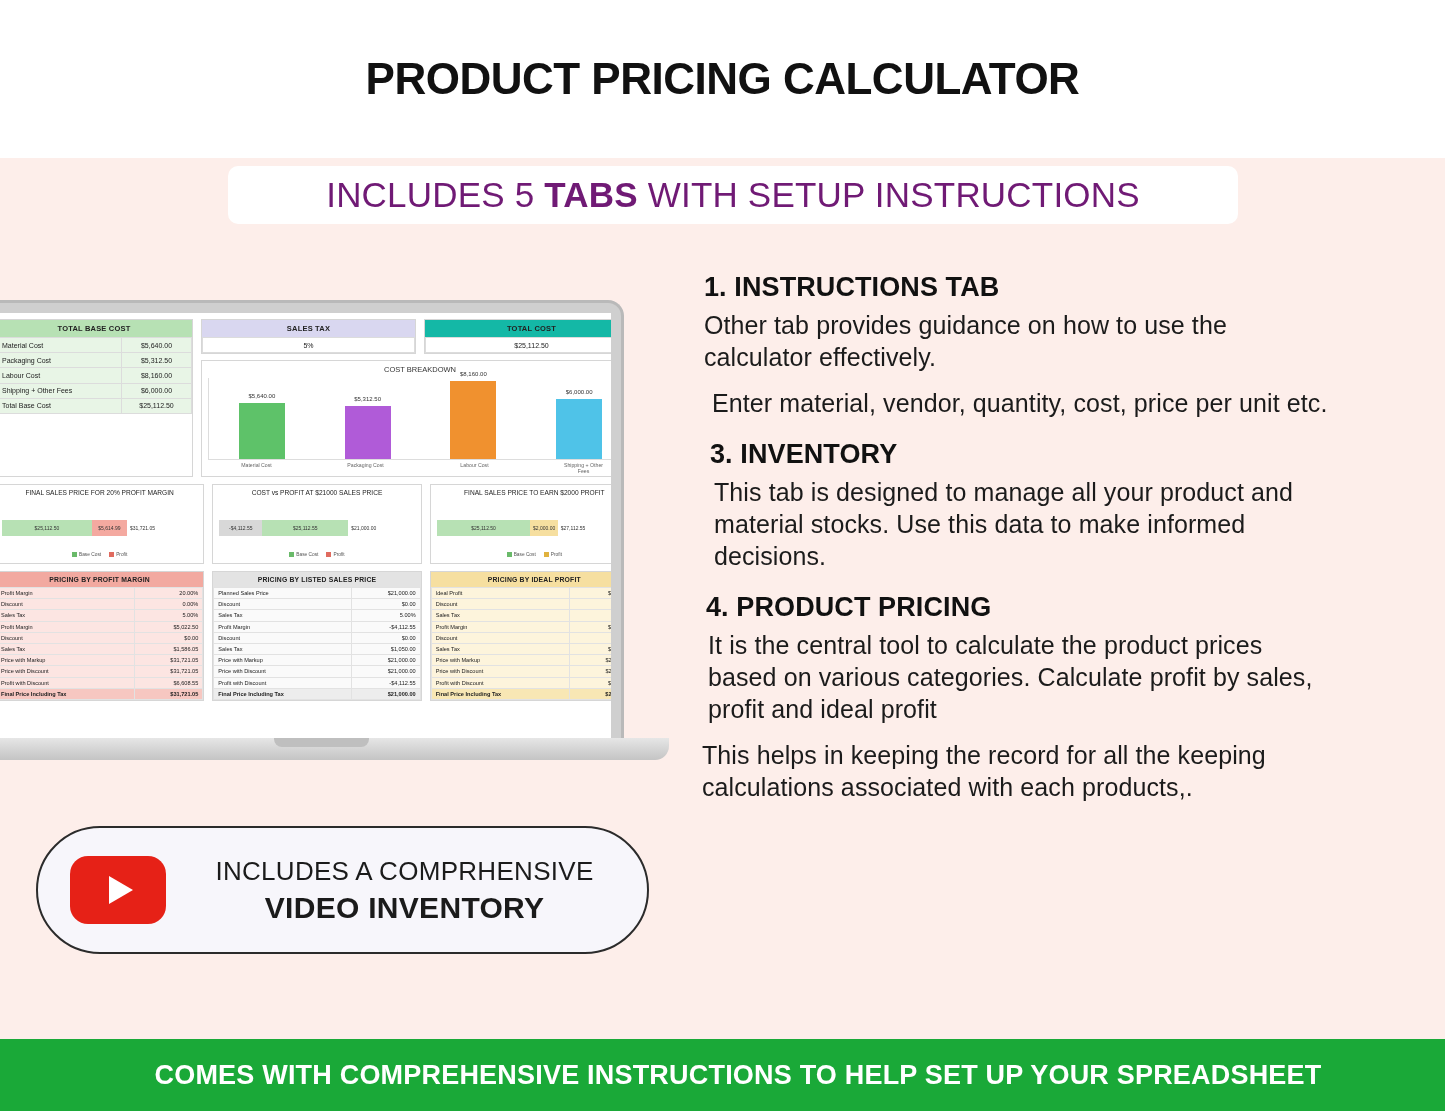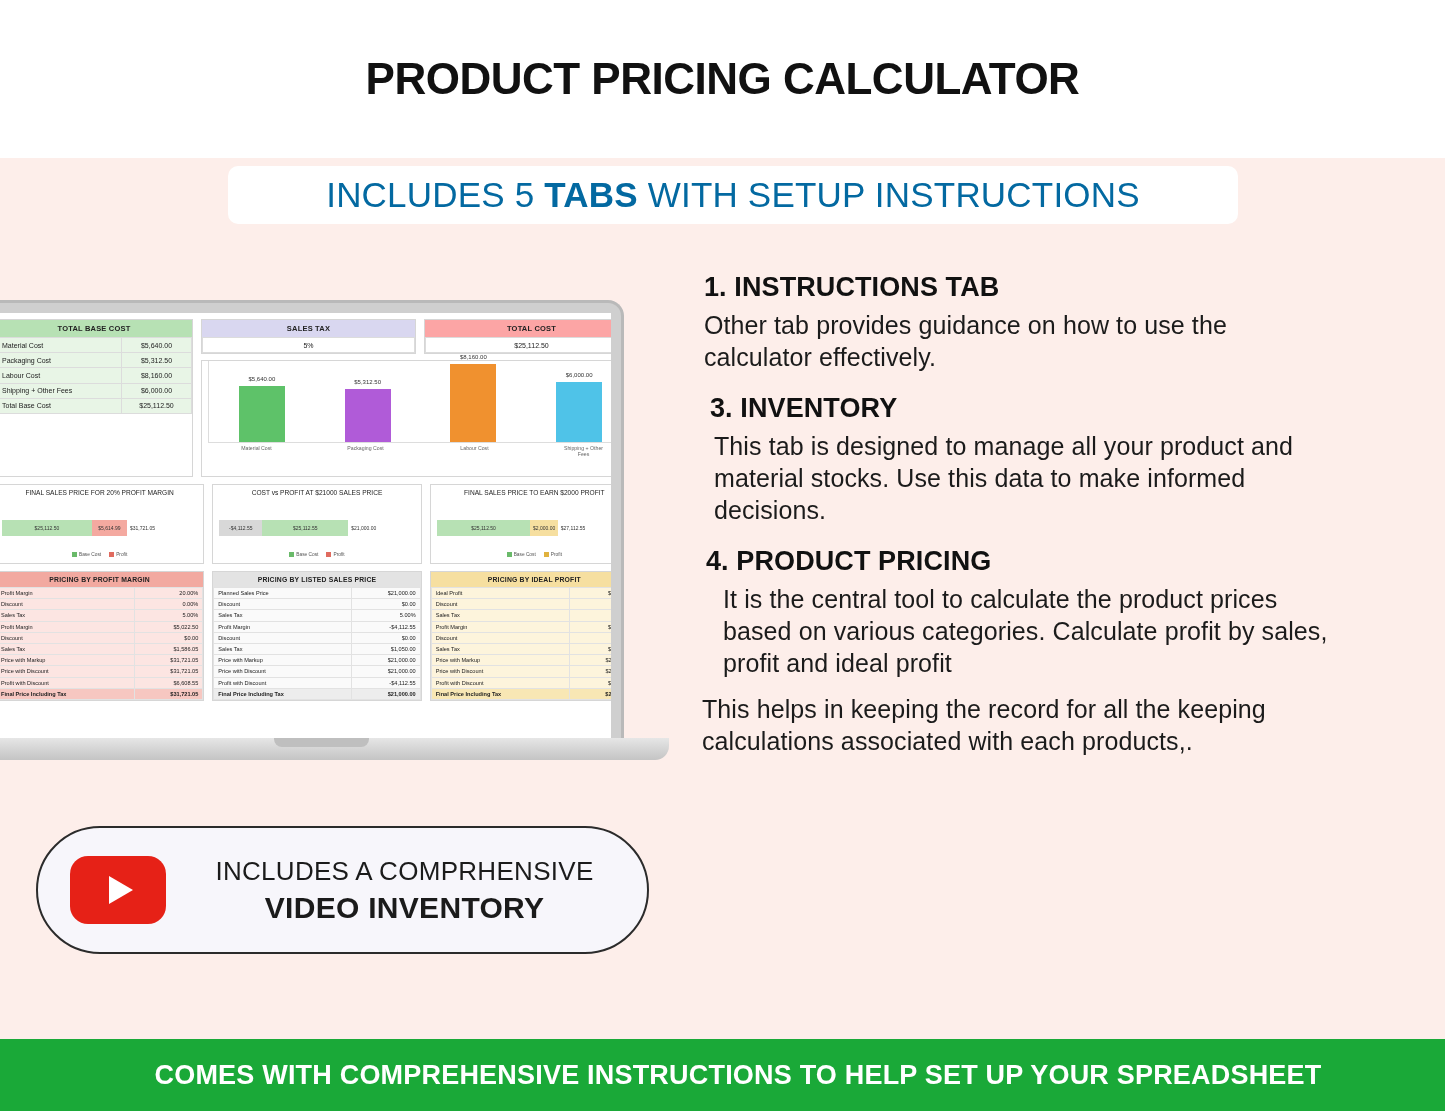--- a/index.html
+++ b/index.html
@@ -26,21 +26,21 @@
     color: #111111; text-align: center; line-height: 1;
   }
   
   .subtitle-pill {
     position: absolute; left: 228px; top: 166px;
     width: 1010px; height: 58px;
     background: #ffffff; border-radius: 10px;
     display: flex; align-items: center; justify-content: center;
   }
   .subtitle-text {
-    font-size: 35px; color: #0369a1; letter-spacing: 0.2px;
+    font-size: 35px; color: #701a75; letter-spacing: 0.2px;
     white-space: nowrap;
   }
   .subtitle-text .b { font-weight: bold; }
   .subtitle-text .n { font-weight: 500; }
 
   
   .laptop {
     position: absolute; left: -26px; top: 300px;
     width: 722px; height: 470px;
   }
@@ -86,21 +86,21 @@
   }
   .tbl { width: 100%; border-collapse: collapse; }
   .tbl td {
     font-size: 7px; padding: 3.6px 5px; border: 1px solid #dcdcdc;
     color: #222;
   }
   .tbl td.r { text-align: center; }
 
   .c-green .card-hd { background: #b7e1b4; }
   .c-purple .card-hd { background: #d9d7f0; }
-  .c-orange .card-hd { background: #fca5a5; }
+  .c-orange .card-hd { background: #14b8a6; }
   .c-green .tbl td { background: #e8f5e6; }
 
   
   .chart-card { flex: 1; border: 1px solid #d6d6d6; background: #fff; }
   .chart-title { font-size: 7.5px; text-align: center; padding: 4px 0; color: #333; }
   .chart-area {
     position: relative; height: 82px; margin: 0 6px 2px 6px;
     border-bottom: 1px solid #ddd; border-left: 1px solid #ddd;
     display: flex; align-items: flex-end; justify-content: space-around;
   }
@@ -256,20 +256,21 @@
                   <table class="tbl">
                       <tbody>
                         <tr>
                           <td class="r">$25,112.50</td>
                         </tr>
                       </tbody>
                     </table>
                 </div>
               </div>
               <div class="chart-card">
+                <div class="chart-title">COST BREAKDOWN</div>
                 <div class="chart-area">
                   <div class="bar" style="height:56px;background:#5ec269;">
                       <span class="lbl">$5,640.00</span>
                     </div>
                   <div class="bar" style="height:53px;background:#b05bd8;">
                       <span class="lbl">$5,312.50</span>
                     </div>
                   <div class="bar" style="height:78px;background:#f0912f;">
                       <span class="lbl">$8,160.00</span>
                     </div>
@@ -516,30 +517,31 @@
   </div>
 
   <div class="right-col">
 
     <div class="sec i1">
       <div class="sec-title pad">1. INSTRUCTIONS TAB</div>
       <div class="sec-body" style="max-width:600px;">Other tab provides guidance on how to use the calculator effectively.</div>
     </div>
 
     <div class="sec i2">
+      <div class="sec-body" style="max-width:630px; margin-left:4px;">Enter material, vendor, quantity, cost, price per unit etc.</div>
     </div>
 
     <div class="sec i3">
       <div class="sec-title pad">3. INVENTORY</div>
       <div class="sec-body" style="max-width:640px; margin-left:4px;">This tab is designed to manage all your product and material stocks. Use this data to make informed decisions.</div>
     </div>
 
     <div class="sec i4">
       <div class="sec-title pad">4. PRODUCT PRICING</div>
-      <div class="sec-body" style="max-width:625px; margin-left:17px;">It is the central tool to calculate the product prices based on various categories. Calculate profit by sales, profit and ideal profit</div>
+      <div class="sec-body" style="max-width:625px; margin-left:2px;">It is the central tool to calculate the product prices based on various categories. Calculate profit by sales, profit and ideal profit</div>
     </div>
 
     <div class="sec i5">
       <div class="sec-body" style="max-width:690px;">This helps in keeping the record for all the keeping calculations associated with each products,.</div>
     </div>
 
   </div>
 
   <div class="footer">
     <div class="footer-text">COMES WITH COMPREHENSIVE INSTRUCTIONS TO HELP SET UP YOUR SPREADSHEET</div>

